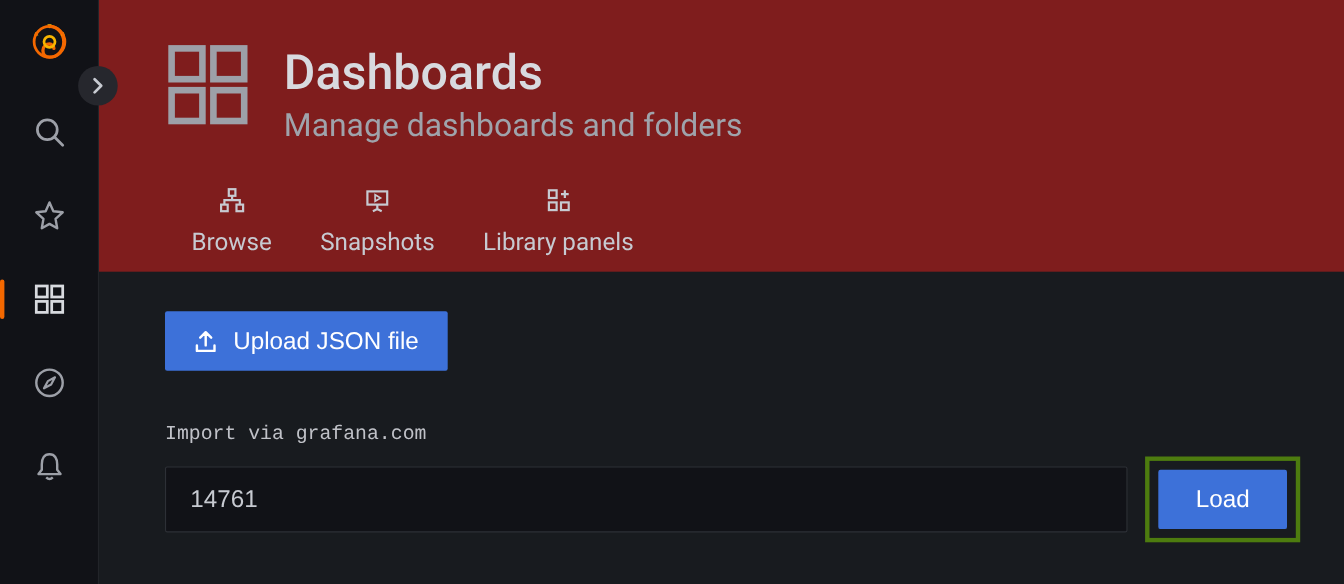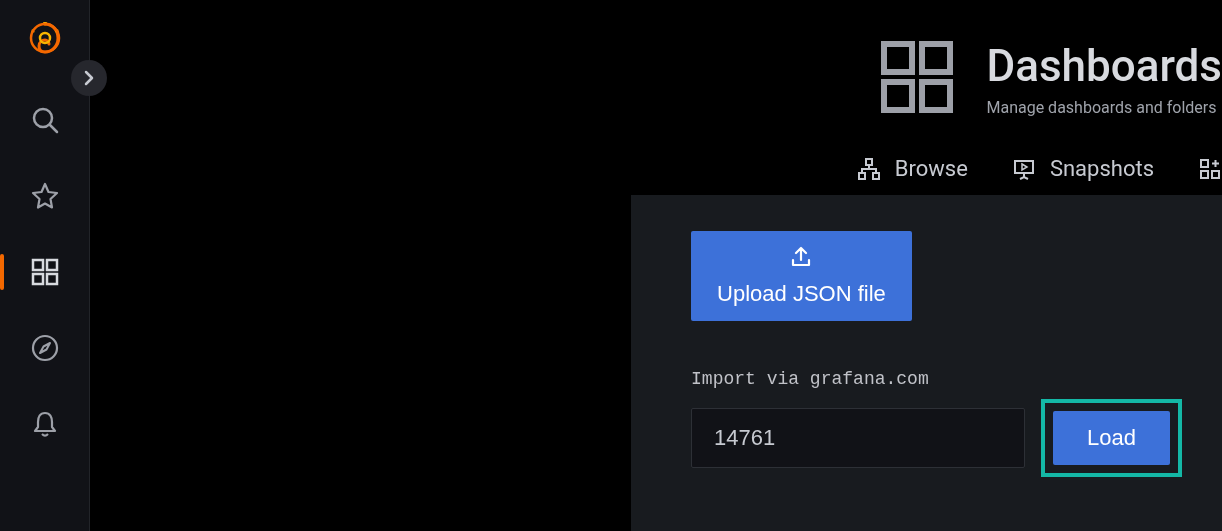--- a/index.html
+++ b/index.html
@@ -59,78 +59,77 @@
       position: absolute;
       left: -23px;
       top: 4px;
       bottom: 4px;
       width: 4px;
       background: #f46800;
       border-radius: 2px;
     }
     .main {
       flex: 1;
-      background: #000000;
+      background: #7f1d1d;
       padding: 40px 0 0 32px;
       display: flex;
       flex-direction: column;
-      align-items: flex-end;
     }
     .header {
       display: flex;
       align-items: flex-start;
       gap: 32px;
       padding-left: 30px;
     }
     .header-icon {
       color: #9da0a8;
     }
     .header-text h1 {
       color: #d8dadf;
       font-size: 44px;
       font-weight: 500;
       margin-bottom: 6px;
     }
     .header-text p {
       color: #9fa3ab;
-      font-size: 16px;
+      font-size: 29px;
     }
     .tabs {
       display: flex;
       gap: 44px;
       padding: 38px 0 14px 52px;
       font-size: 22px;
     }
     .tab {
       display: flex;
       align-items: center;
       gap: 14px;
       color: #c7cad1;
       cursor: pointer;
+      flex-direction: column;
     }
     .content {
       background: #181b1f;
       flex: 1;
       padding: 36px 40px 0 40px;
       margin-left: -32px;
       padding-left: 60px;
     }
     .upload-btn {
       background: #3d71d9;
       color: #fff;
       border: none;
       padding: 14px 26px;
       font-size: 22px;
       font-weight: 500;
       display: inline-flex;
       align-items: center;
       gap: 14px;
       cursor: pointer;
       border-radius: 2px;
-      flex-direction: column;
     }
     .import-section {
       margin-top: 48px;
     }
     .import-label {
       font-size: 18px;
       color: #c0c2c8;
       margin-bottom: 10px;
       display: block;
       font-family: Liberation Mono, monospace;
@@ -143,21 +142,21 @@
     .import-input {
       flex: 1;
       background: #111217;
       border: 1px solid #2d3036;
       color: #c7cad1;
       padding: 16px 22px;
       font-size: 22px;
       border-radius: 2px;
     }
     .load-wrap {
-      border: 4px solid #14b8a6;
+      border: 4px solid #4d7c0f;
       padding: 8px;
       display: flex;
     }
     .load-btn {
       background: #3d71d9;
       color: #fff;
       border: none;
       padding: 14px 34px;
       font-size: 22px;
       font-weight: 500;
@@ -249,20 +248,21 @@
       </svg>
       <span>Snapshots</span>
     </div>
     <div class="tab">
       <svg width="24" height="24" viewBox="0 0 24 24">
         <rect x="3" y="3" width="7" height="7" stroke="#c7cad1" stroke-width="2" fill="none"></rect>
         <rect x="3" y="14" width="7" height="7" stroke="#c7cad1" stroke-width="2" fill="none"></rect>
         <rect x="14" y="14" width="7" height="7" stroke="#c7cad1" stroke-width="2" fill="none"></rect>
         <path d="M14 6.5 L21 6.5 M17.5 3 L17.5 10" stroke="#c7cad1" stroke-width="2"></path>
       </svg>
+      <span>Library panels</span>
     </div>
   </div>
 
   <div class="content">
     <button class="upload-btn">
       <svg width="22" height="22" viewBox="0 0 22 22">
         <path d="M11 15 L11 3 M6 8 L11 3 L16 8 M3 15 L3 20 L19 20 L19 15" stroke="#fff" stroke-width="2.2" fill="none" stroke-linecap="round" stroke-linejoin="round"></path>
       </svg>
       <span>Upload JSON file</span>
     </button>

